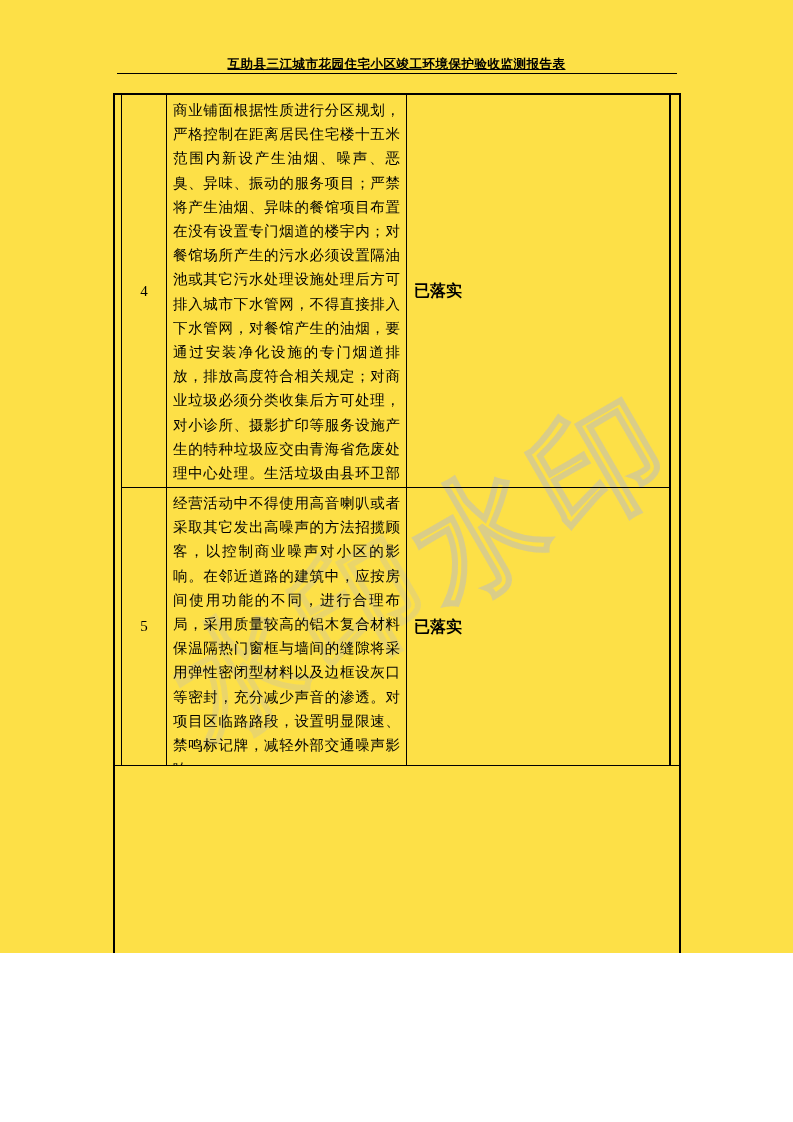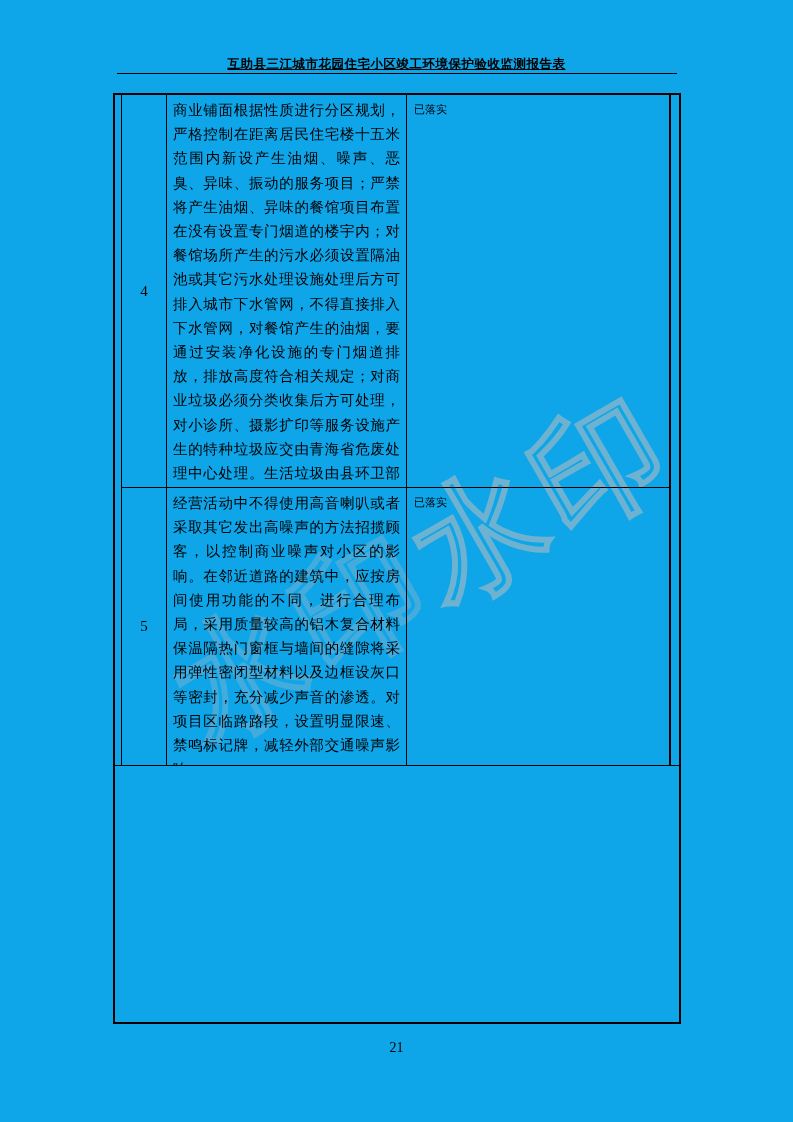--- a/index.html
+++ b/index.html
@@ -3,22 +3,22 @@
 <meta charset="utf-8">
 <style>
   html, body {
     margin: 0;
     padding: 0;
     background: #ffffff;
   }
   .page {
     position: relative;
     width: 793px;
-    height: 1122px;
-    background: #0ea5e9;
+    height: 953px;
+    background: #fde047;
     font-family: "Liberation Serif", "DejaVu Serif", serif;
     color: #111111;
     overflow: hidden;
   }
 
   
   .doc-header {
     position: absolute;
     top: 54px;
     left: 0;
@@ -105,29 +105,30 @@
     color: #000;
     overflow: hidden;
   }
   .cell-req.r1 { grid-row: 1; border-bottom: 1.5px solid #000; }
   .cell-req.r2 { grid-row: 2; }
 
   .cell-impl {
     grid-column: 4;
     border-right: 1.5px solid #000;
     padding: 2px 7px;
-    font-size: 11px;
+    font-size: 16px;
     line-height: 24px;
     text-align: justify;
     text-justify: inter-ideograph;
     color: #000;
     display: flex;
     flex-direction: column;
-    justify-content: flex-start;
+    justify-content: center;
     overflow: hidden;
+    font-weight: bold;
   }
   .cell-impl.r1 { grid-row: 1; border-bottom: 1.5px solid #000; }
   .cell-impl.r2 { grid-row: 2; }
   .status-line { display: block; }
 
   .cell-bottom-empty {
     grid-column: 1 / 6;
     grid-row: 3;
     border-top: 1.5px solid #000;
   }

